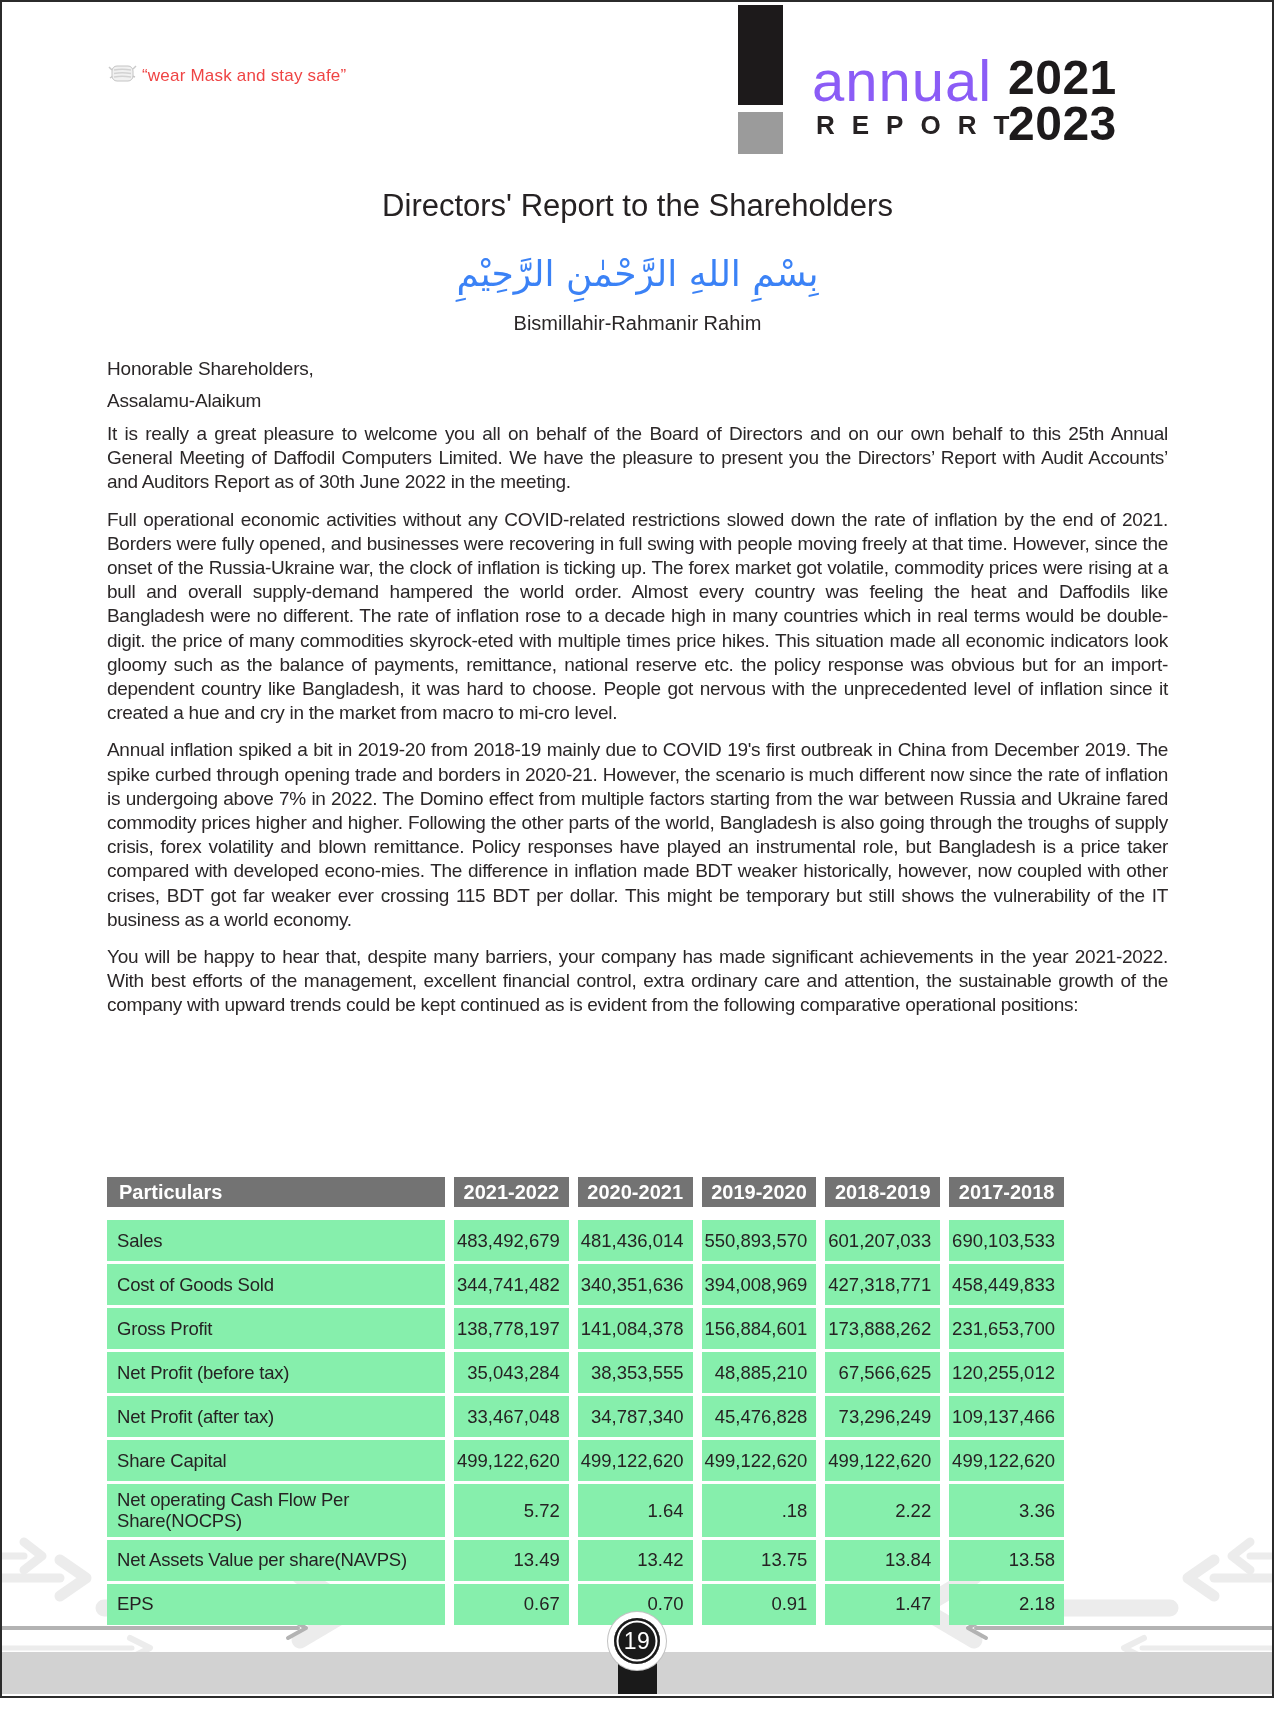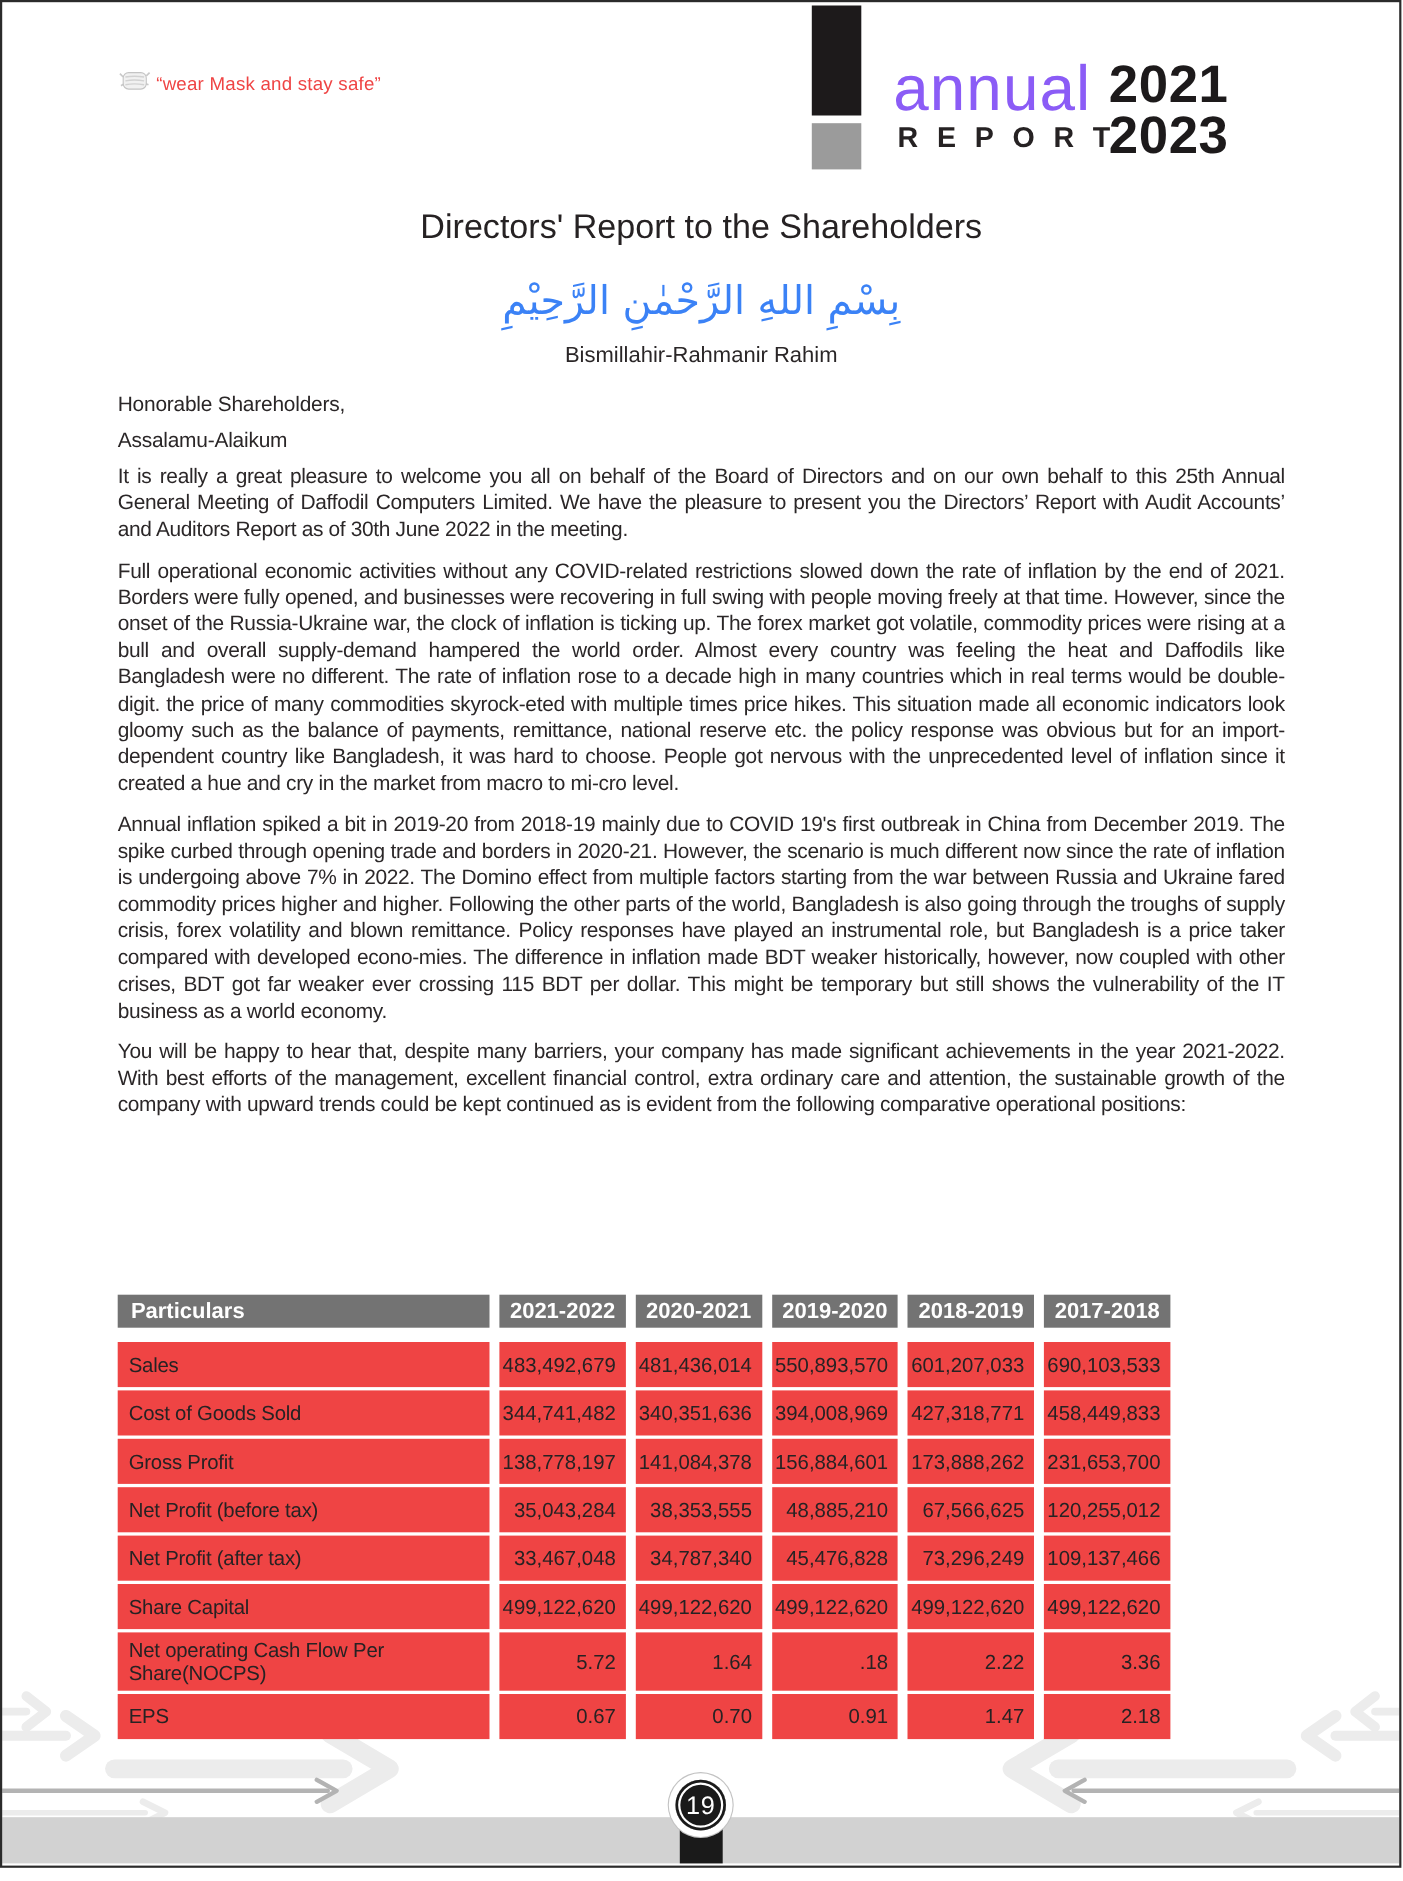--- a/index.html
+++ b/index.html
@@ -51,21 +51,21 @@
   
   .fin-table { position:absolute; left:107px; top:1177px; width:957px; z-index:3; }
   .t-head, .t-row { display:grid; grid-template-columns:338px repeat(5,1fr); column-gap:9px; }
   .h-cell {
     background:#737373; color:#ffffff; font-weight:700; font-size:20px;
     height:30px; display:flex; align-items:center; justify-content:center;
   }
   .h-cell.label { justify-content:flex-start; padding-left:12px; }
   .t-body { margin-top:13px; display:flex; flex-direction:column; row-gap:3px; }
   .t-cell {
-    background:#ef4444; font-size:18.5px; color:#262223;
+    background:#86efac; font-size:18.5px; color:#262223;
     display:flex; align-items:center; min-height:31px; line-height:1.15;
   }
   .t-cell.label { padding:5px 8px 5px 10px; letter-spacing:-0.2px; }
   .t-cell.num { justify-content:flex-end; padding-right:9px; }
   
   .arrows { position:absolute; top:1536px; z-index:1; }
   .arrows.left { left:2px; }
   .arrows.right { right:3px; transform:scaleX(-1); }
   .footer-band {
     position:absolute; left:2px; right:3px; top:1652px; height:42px;
@@ -193,20 +193,28 @@
         </div>
         <div class="t-row">
           <div class="t-cell label">Net operating Cash Flow Per Share(NOCPS)</div>
           <div class="t-cell num">5.72</div>
           <div class="t-cell num">1.64</div>
           <div class="t-cell num">.18</div>
           <div class="t-cell num">2.22</div>
           <div class="t-cell num">3.36</div>
         </div>
         <div class="t-row">
+          <div class="t-cell label">Net Assets Value per share(NAVPS)</div>
+          <div class="t-cell num">13.49</div>
+          <div class="t-cell num">13.42</div>
+          <div class="t-cell num">13.75</div>
+          <div class="t-cell num">13.84</div>
+          <div class="t-cell num">13.58</div>
+        </div>
+        <div class="t-row">
           <div class="t-cell label">EPS</div>
           <div class="t-cell num">0.67</div>
           <div class="t-cell num">0.70</div>
           <div class="t-cell num">0.91</div>
           <div class="t-cell num">1.47</div>
           <div class="t-cell num">2.18</div>
         </div>
       </div>
   </div>
 

